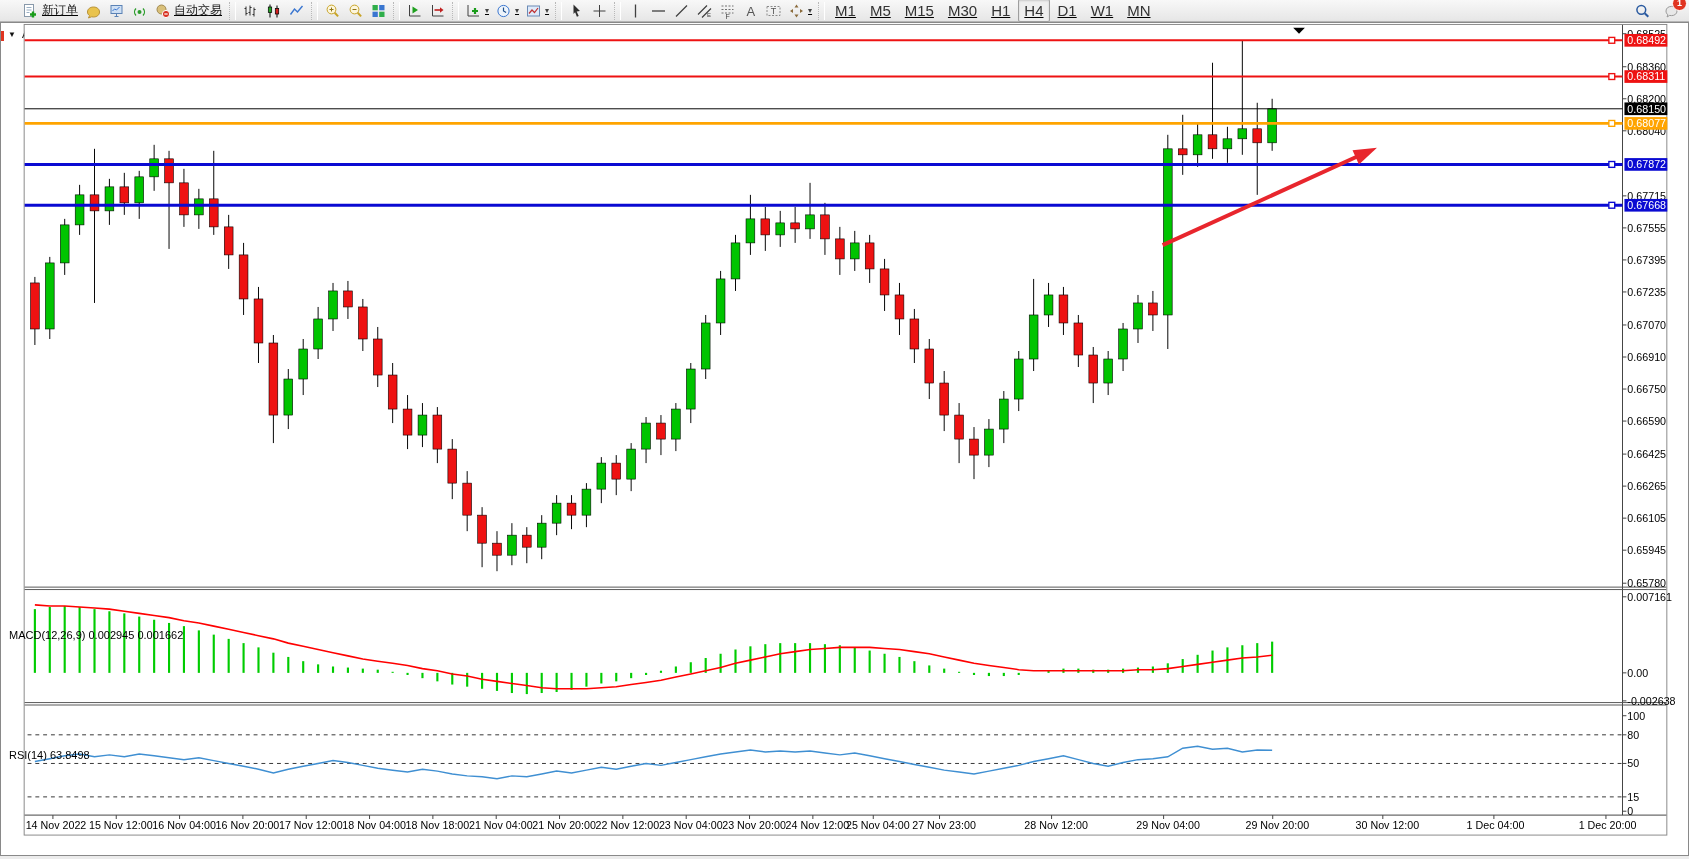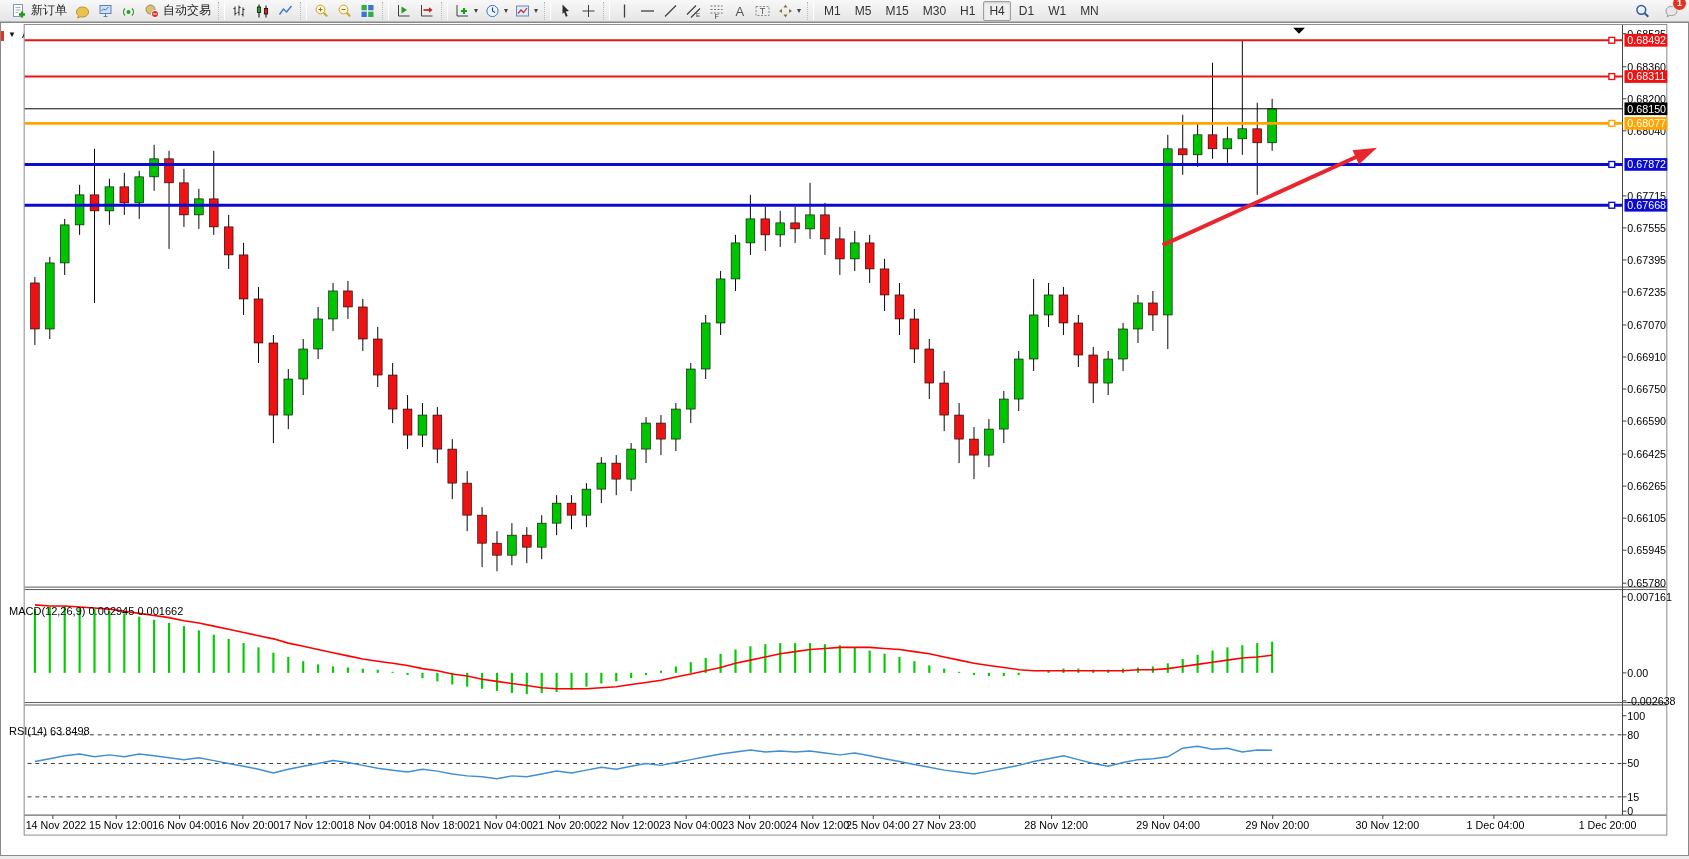--- a/index.html
+++ b/index.html
@@ -1,40 +1,40 @@
 <!DOCTYPE html>
 <html><head>
 <meta charset="utf-8">
 <style>
   html,body{margin:0;padding:0;width:1689px;height:859px;overflow:hidden;
     font-family:"Liberation Sans",sans-serif;background:#ececec;}
   
   .toolbar{position:absolute;left:0;top:0;width:1689px;height:22px;
     background:linear-gradient(#f8f8f8,#e6e6e6);border-bottom:1px solid #b5b5b5;
-    display:flex;align-items:center;box-sizing:border-box;padding-left:8px;}
+    display:flex;align-items:center;box-sizing:border-box;padding-left:19px;text-decoration:underline;}
   .tb-left{display:flex;align-items:center;flex:1 1 auto;min-width:0;}
   .tb-right{display:flex;align-items:center;margin-left:auto;padding-right:6px;gap:6px;}
   .tbtn{display:flex;align-items:center;height:20px;padding:0 2px;border:1px solid transparent;
     border-radius:2px;cursor:default;gap:2px;}
   .tbtn svg{display:block;}
   .tbtn .tlabel{font-size:12px;color:#222;white-space:nowrap;padding:0 1px;}
   .caret{font-size:8px;color:#444;line-height:8px;padding-left:1px;}
   .tbsep{width:5px;height:18px;margin:0 3px;border-left:1px dotted #b9b9b9;border-right:1px solid #fff;}
-  .tf{font-size:12px;color:#333;padding:2px 5px;margin:16px 1px;border:1px solid transparent;border-radius:2px;}
+  .tf{font-size:15px;color:#333;padding:2px 5px;margin:16px 1px;border:1px solid transparent;border-radius:2px;}
   .tf.active{background:#efefef;border-color:#9e9e9e;box-shadow:inset 0 1px 2px rgba(0,0,0,.15);}
   .badge{position:absolute;right:-5px;top:-5px;min-width:13px;height:13px;border-radius:8px;
     background:#e03421;color:#fff;font-size:9px;font-weight:bold;text-align:center;line-height:13px;
     border:1px solid #fff;}
   .notif-wrap{position:relative;}
   
   .chartwin{position:absolute;left:0;top:22px;width:1689px;height:834px;background:#fff;
     border:1px solid #898989;box-sizing:border-box;}
   .chart-title{position:absolute;left:7px;top:5px;font-size:11px;color:#000;display:flex;gap:6px;align-items:center;}
   .chart-title .dd{font-size:8px;color:#111;}
-  .pane-label{position:absolute;font-size:11px;color:#000;z-index:5;}
+  .pane-label{position:absolute;font-size:11px;color:#000;z-index:5;margin-top:24px;}
   #macd-label{left:8px;top:582px;}
   #rsi-label{left:8px;top:702px;text-align:center;}
   .redmark{position:absolute;left:0;top:8px;width:3px;height:10px;background:#e03421;}
   svg text{font-family:"Liberation Sans",sans-serif;}
 </style>
 </head>
 <body>
 
 <div class="toolbar">
   <div class="tb-left" id="tb-left">

